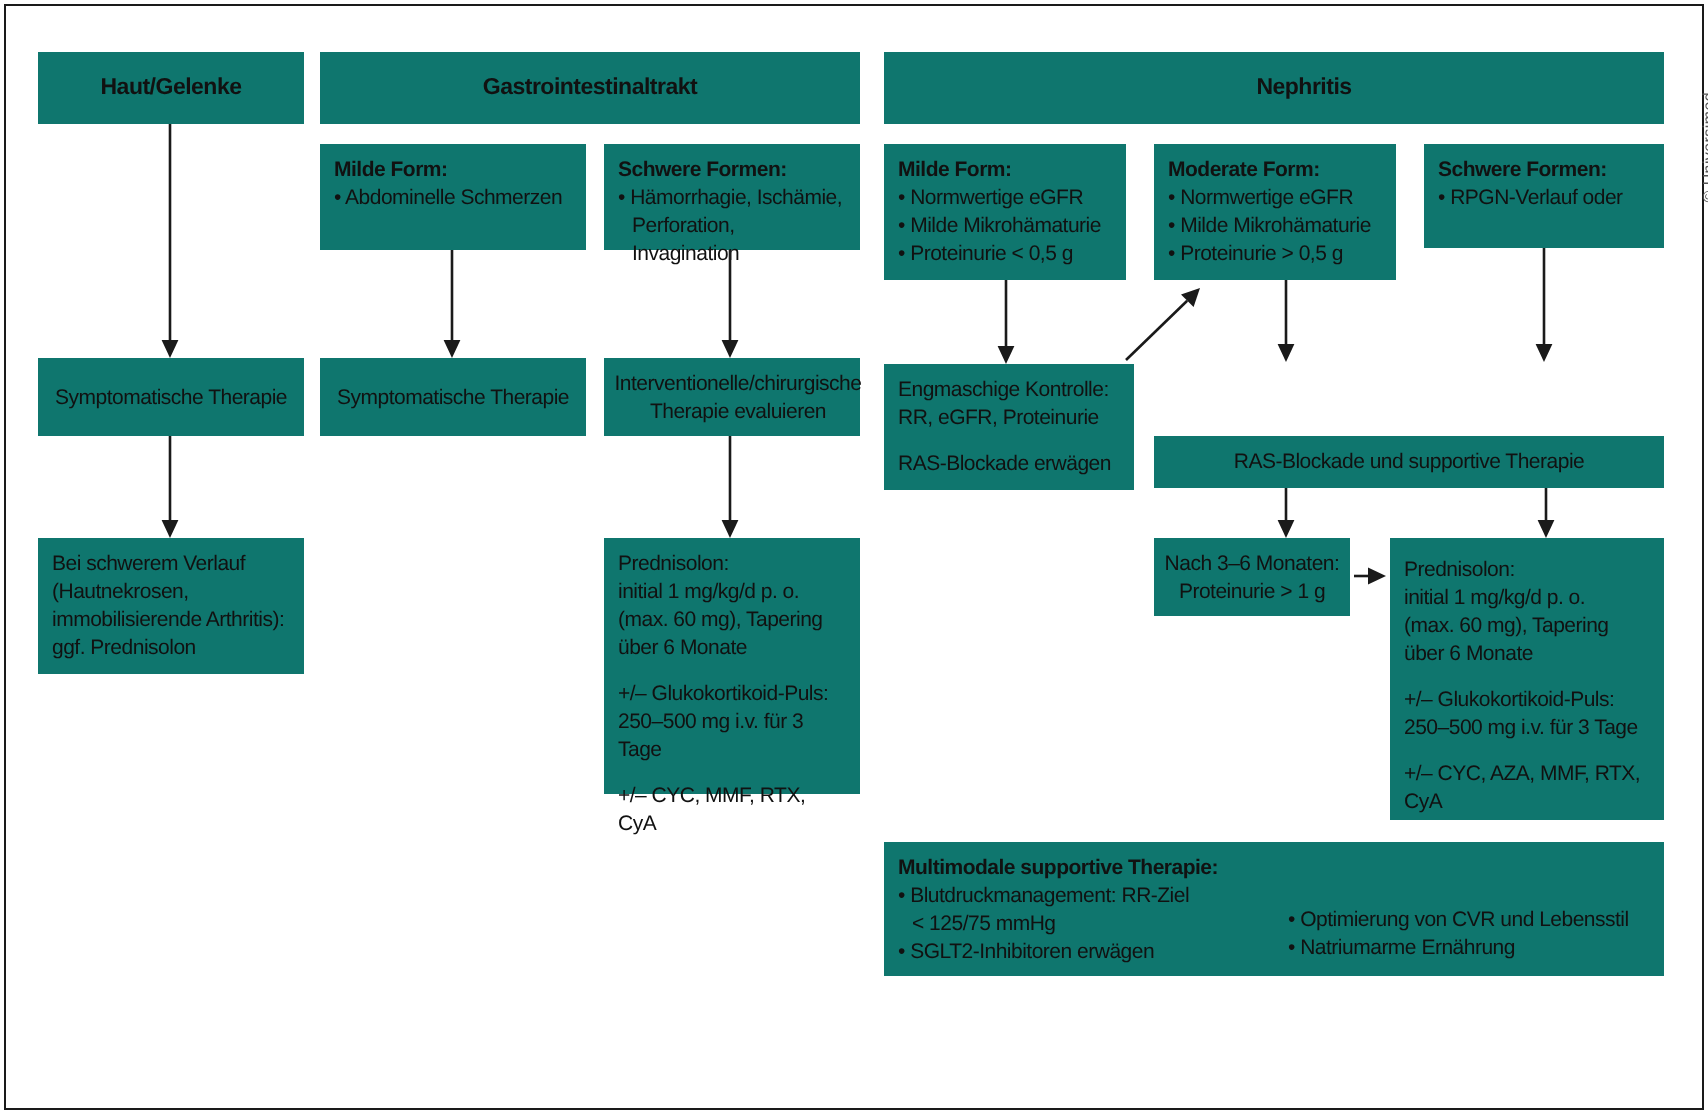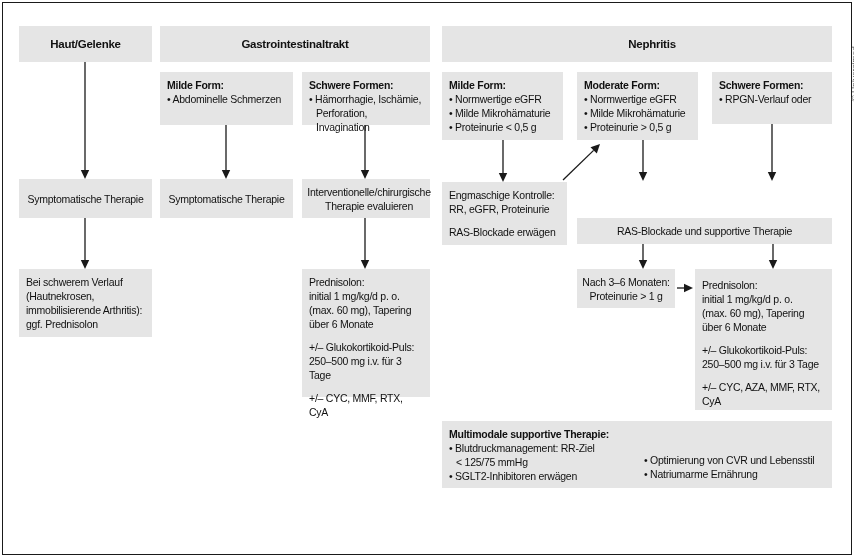--- a/index.html
+++ b/index.html
@@ -2,21 +2,21 @@
 <html><head>
 <meta charset="utf-8">
 <style>
   html,body{margin:0;padding:0;background:#fff;}
   #canvas{
     position:relative;width:854px;height:557px;background:#fff;overflow:hidden;
     font-family:"Liberation Sans","DejaVu Sans",sans-serif;color:#111;
   }
   .frame{position:absolute;inset:2px;border:1.6px solid #1a1a1a;pointer-events:none;}
   .box{
-    position:absolute;background:#e5e5e5;color:#111;
+    position:absolute;background:#0f766e;color:#111;
     font-size:10.5px;line-height:14px;letter-spacing:-0.25px;
     padding:6px 7px;box-sizing:border-box;
   }
   .box.center{display:flex;flex-direction:column;align-items:center;justify-content:center;text-align:center;padding:2px 4px;}
   .hdr{font-weight:bold;font-size:11.5px;display:flex;align-items:center;justify-content:center;text-align:center;padding:0;}
   .btitle{font-weight:bold;}
   .cont{padding-left:7px;}
   .gap{height:9px;}
   .cols{display:flex;}
   .col-l{width:195px;}

